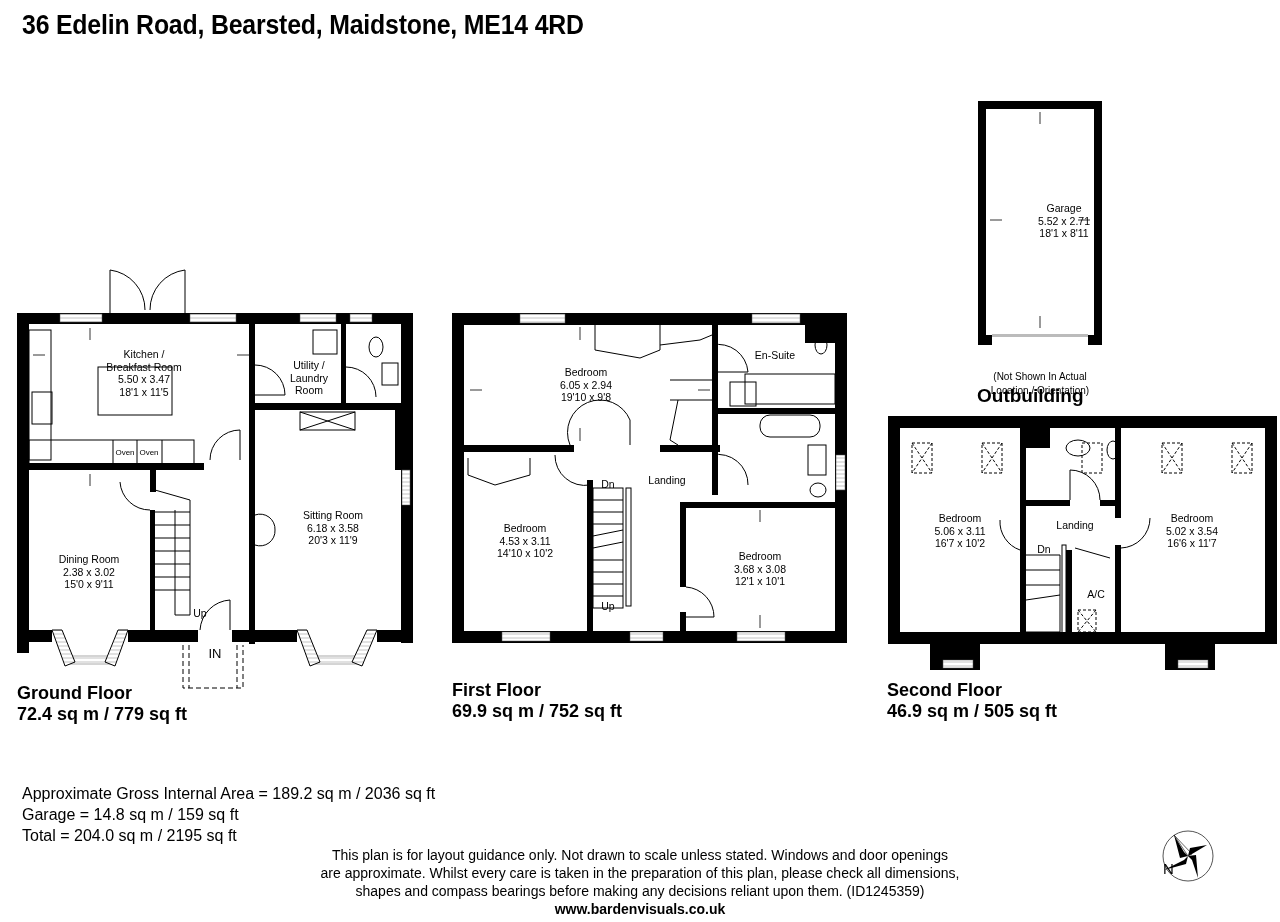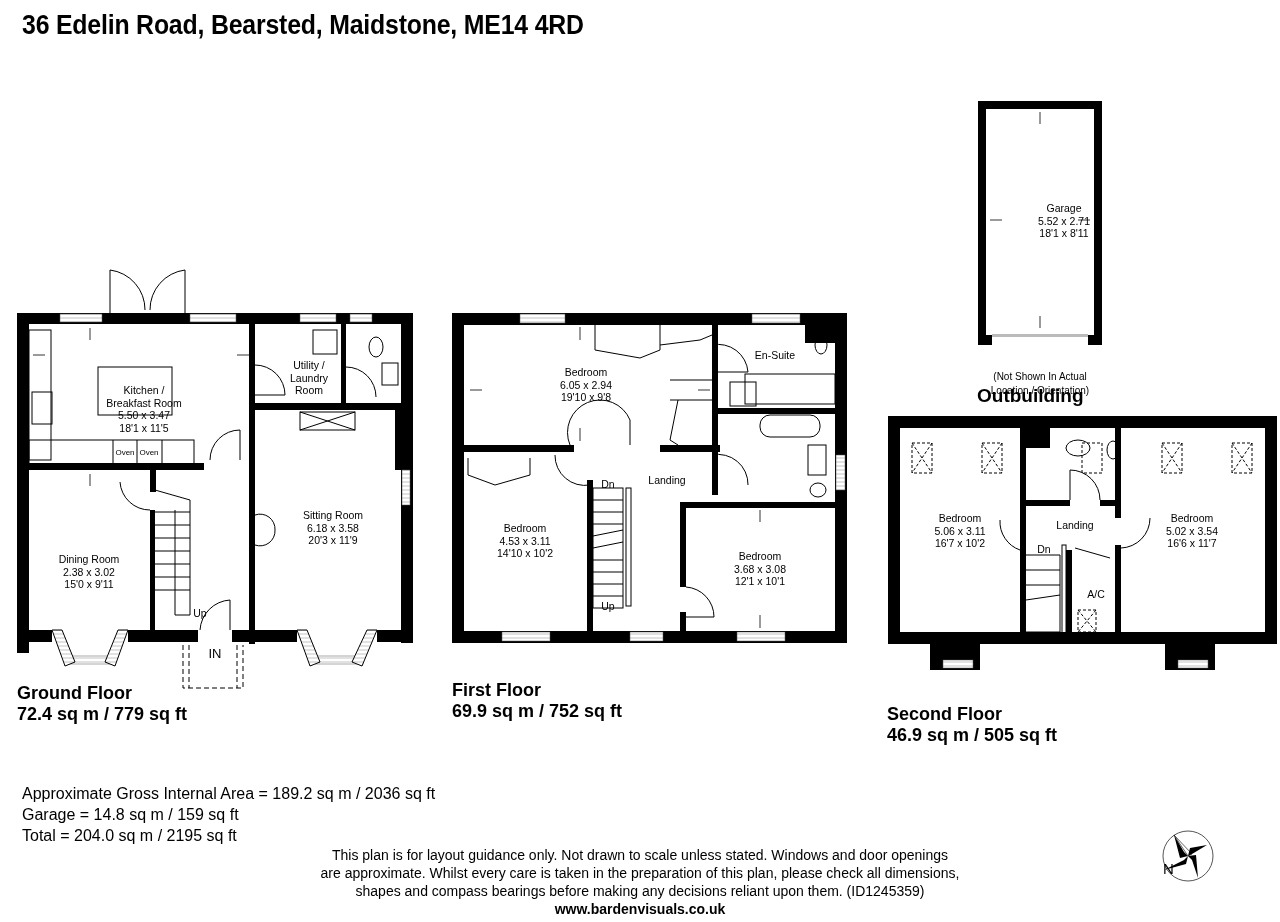--- a/index.html
+++ b/index.html
@@ -225,21 +225,21 @@
       <line x1="698" y1="390" x2="710" y2="390"></line>
     <line x1="760" y1="510" x2="760" y2="522"></line>
       <line x1="760" y1="615" x2="760" y2="628"></line>
     <line x1="1040" y1="112" x2="1040" y2="124"></line>
       <line x1="1040" y1="316" x2="1040" y2="328"></line>
     <line x1="990" y1="220" x2="1002" y2="220"></line>
       <line x1="1078" y1="220" x2="1090" y2="220"></line>
   </g>
 </svg>
 
-<div class="room" style="left:144px;top:384px;">
+<div class="room" style="left:144px;top:348px;">
   <div style="white-space:pre-line">Kitchen /
 Breakfast Room</div>
   <div>5.50 x 3.47</div>
   <div>18'1 x 11'5</div>
 </div>
 <div class="room" style="left:309px;top:359px;white-space:pre-line">Utility /
 Laundry
 Room</div>
 <div class="room" style="left:89px;top:533px;margin-top:20px;">
   <div>Dining Room</div>
@@ -297,21 +297,21 @@
 </div>
 
 <div class="floor-label" style="left:17px;top:683px;">
   <div>Ground Floor</div>
   <div>72.4 sq m / 779 sq ft</div>
 </div>
 <div class="floor-label" style="left:452px;top:680px;">
   <div>First Floor</div>
   <div>69.9 sq m / 752 sq ft</div>
 </div>
-<div class="floor-label" style="left:887px;top:680px;margin-top:24px;">
+<div class="floor-label" style="left:887px;top:680px;">
   <div>Second Floor</div>
   <div>46.9 sq m / 505 sq ft</div>
 </div>
 
 <div class="outb">Outbuilding</div>
 <div class="outb-note" style="white-space:pre-line">(Not Shown In Actual
 Location / Orientation)</div>
 
 <div class="areas">
   <div>Approximate Gross Internal Area = 189.2 sq m / 2036 sq ft</div>

